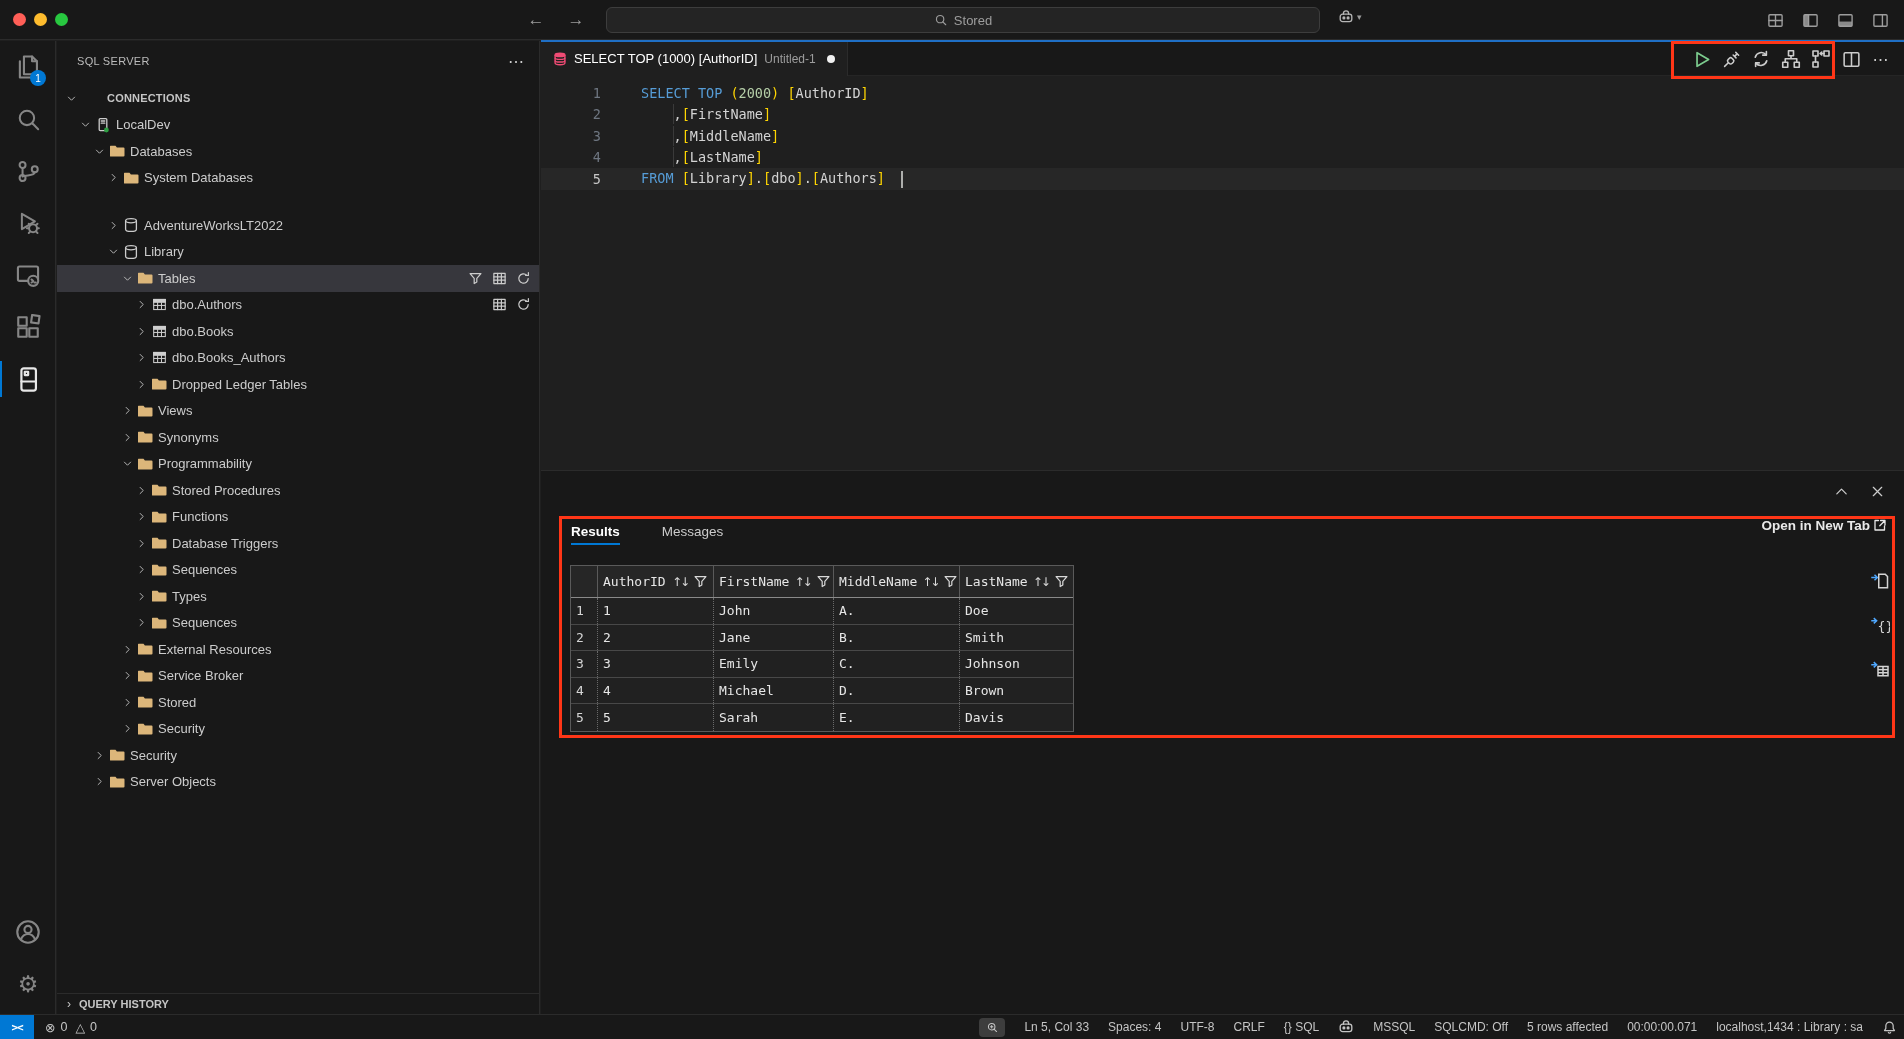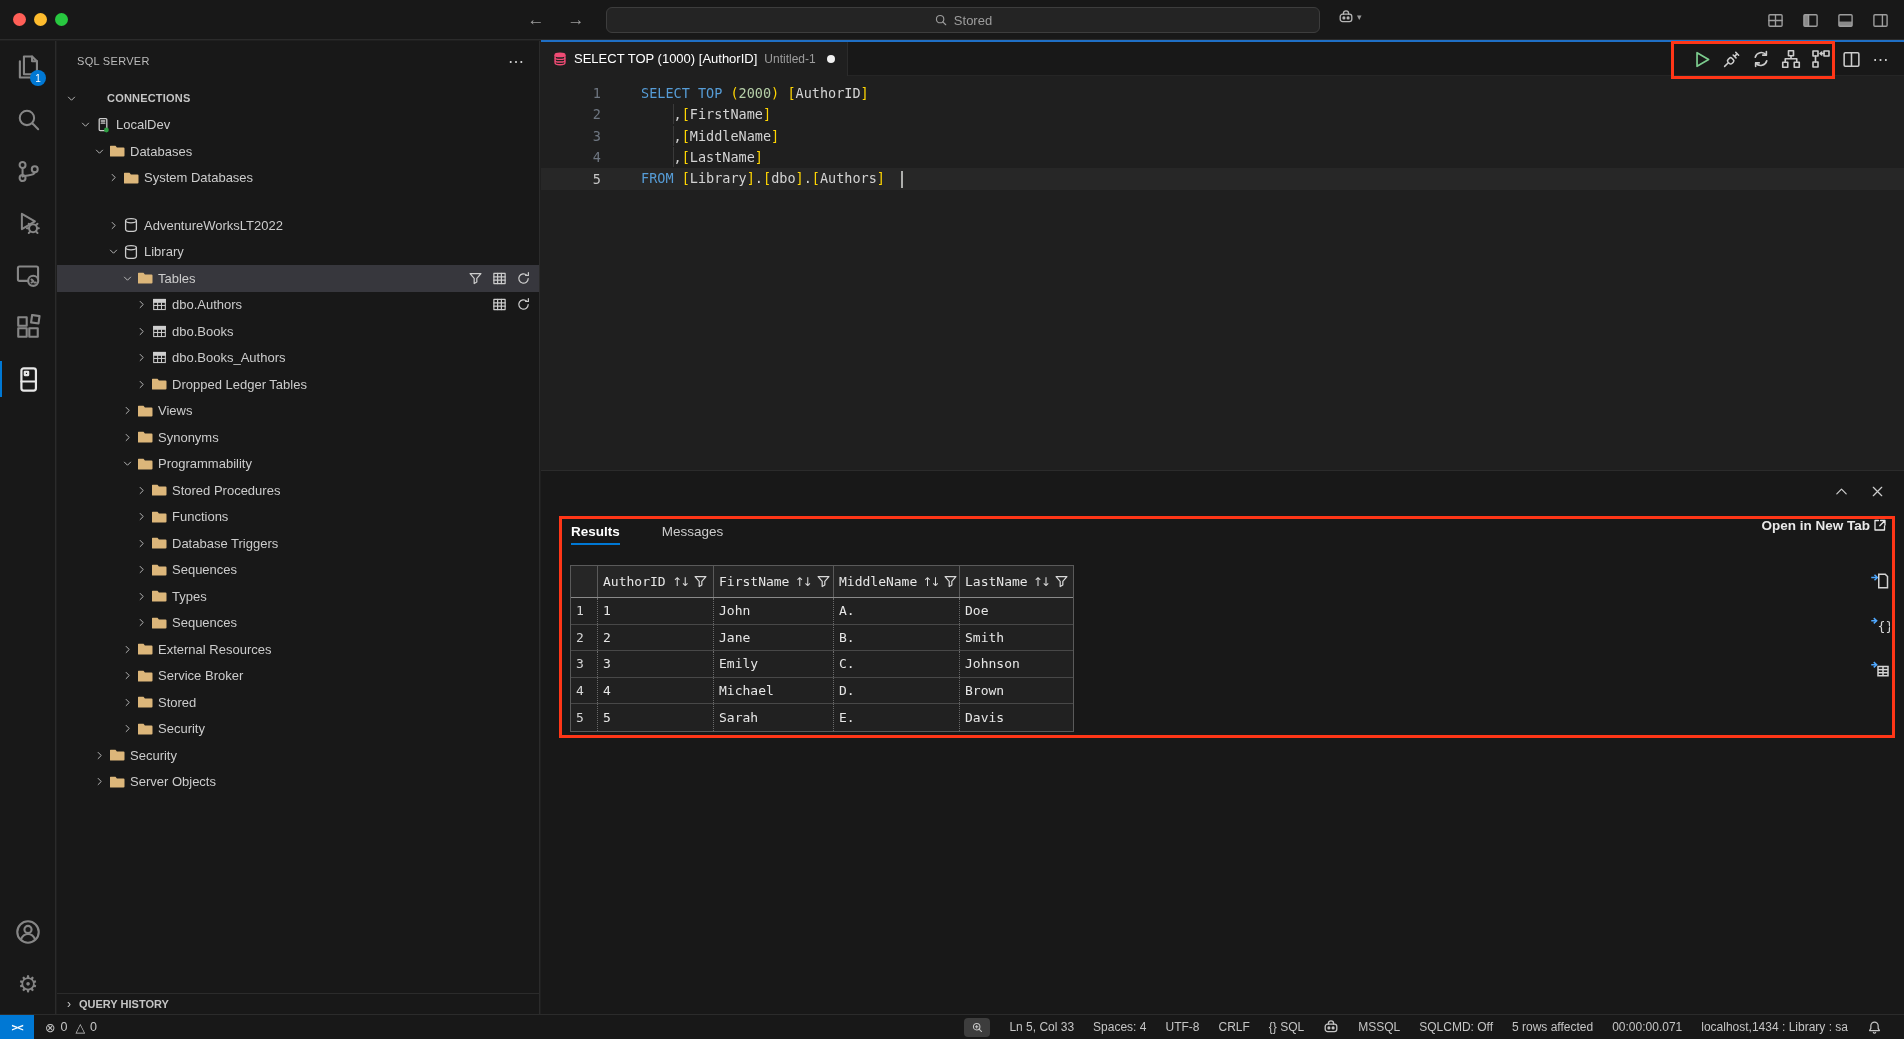--- a/index.html
+++ b/index.html
@@ -110,21 +110,21 @@
   .g-rownum { color:#d6d6d6; }
   .side-icons { position:absolute; right:12px; top:100px; display:flex; flex-direction:column; gap:22px; color:#d4d4d4; }
   .side-icons .pi { width:22px; height:22px; }
 
   
   .statusbar { position:absolute; left:0; bottom:0; width:1904px; height:25px; background:#181818;
     border-top:1px solid #2b2b2b; display:flex; align-items:center; font-size:12px; color:#c5c5c5; }
   .sb-remote { width:34px; height:25px; background:#0078d4; color:#ffffff; display:flex; align-items:center; justify-content:center;
     font-family:"DejaVu Sans Mono", monospace; font-size:11px; font-weight:bold; letter-spacing:-1px; }
   .sb-problems { display:flex; align-items:center; gap:5px; margin-left:11px; font-size:12.5px; }
-  .sb-right { margin-left:auto; display:flex; align-items:center; gap:19px; padding-right:22px; }
+  .sb-right { margin-left:auto; display:flex; align-items:center; gap:19px; padding-right:7px; }
   .sb-item { display:flex; align-items:center; gap:5px; white-space:nowrap; }
   .zoom-chip { background:#3d3d3d; border-radius:4px; width:26px; height:19px; display:flex; align-items:center; justify-content:center; }
 
   
   .annot { position:absolute; border-style:solid; pointer-events:none; z-index:50; }
 </style>
 </head>
 <body>
 
 <div id="app">

